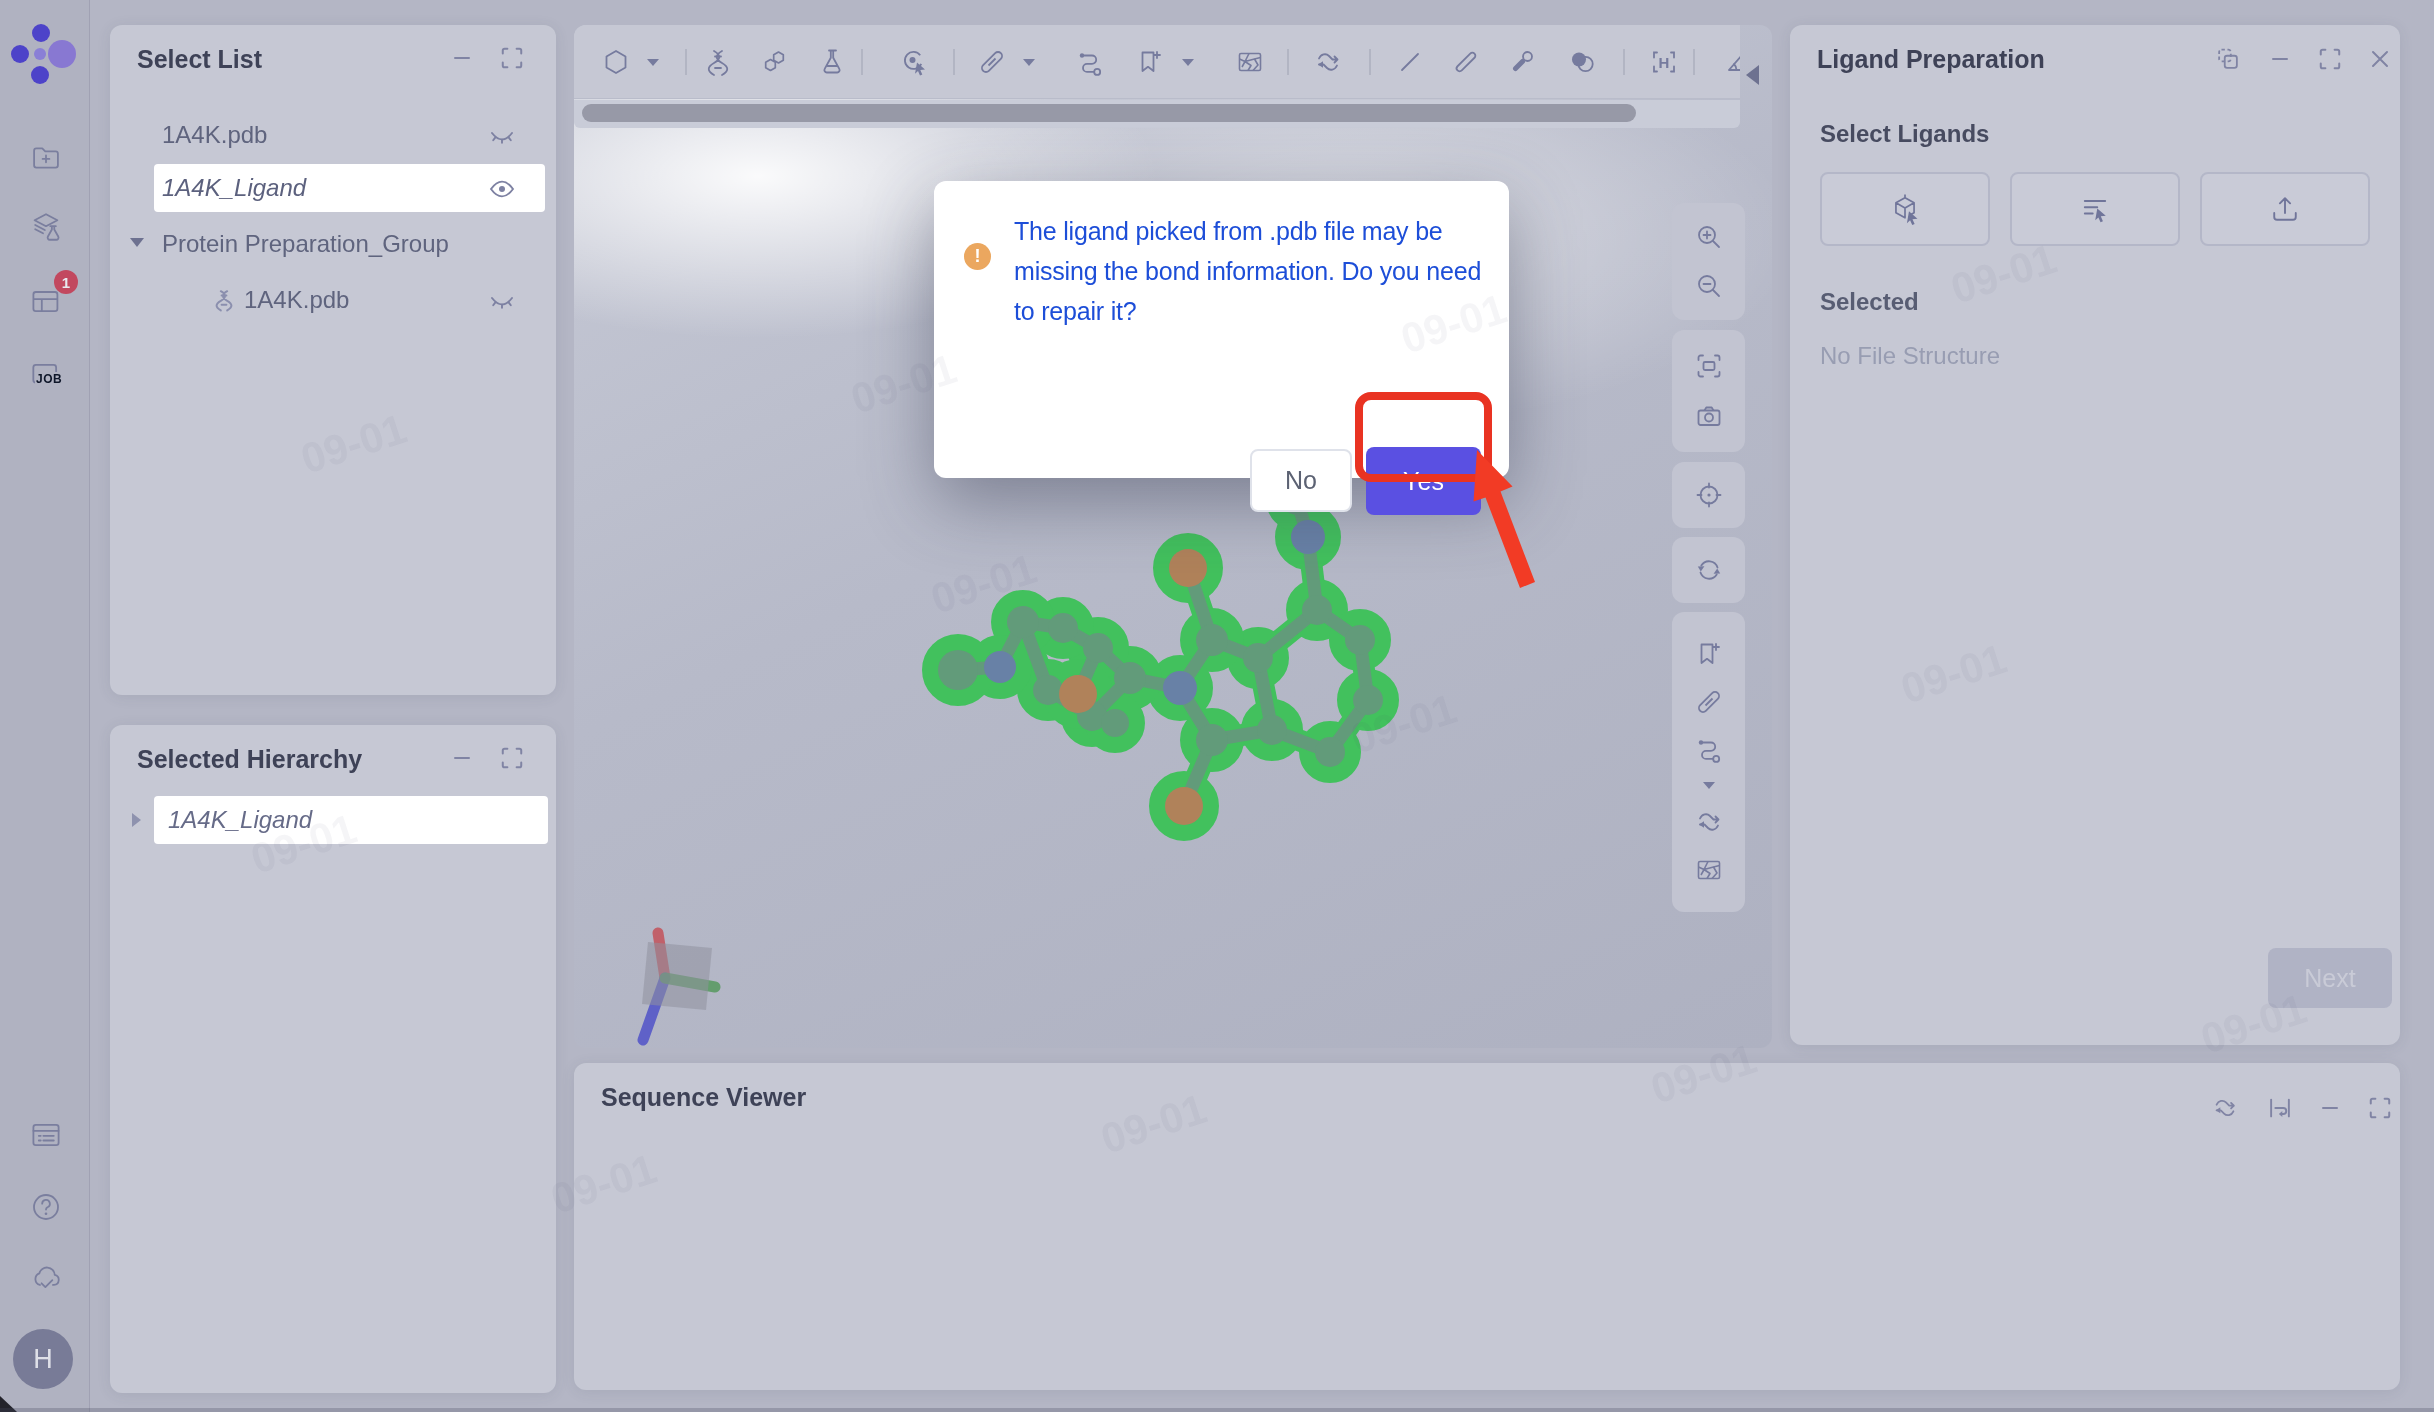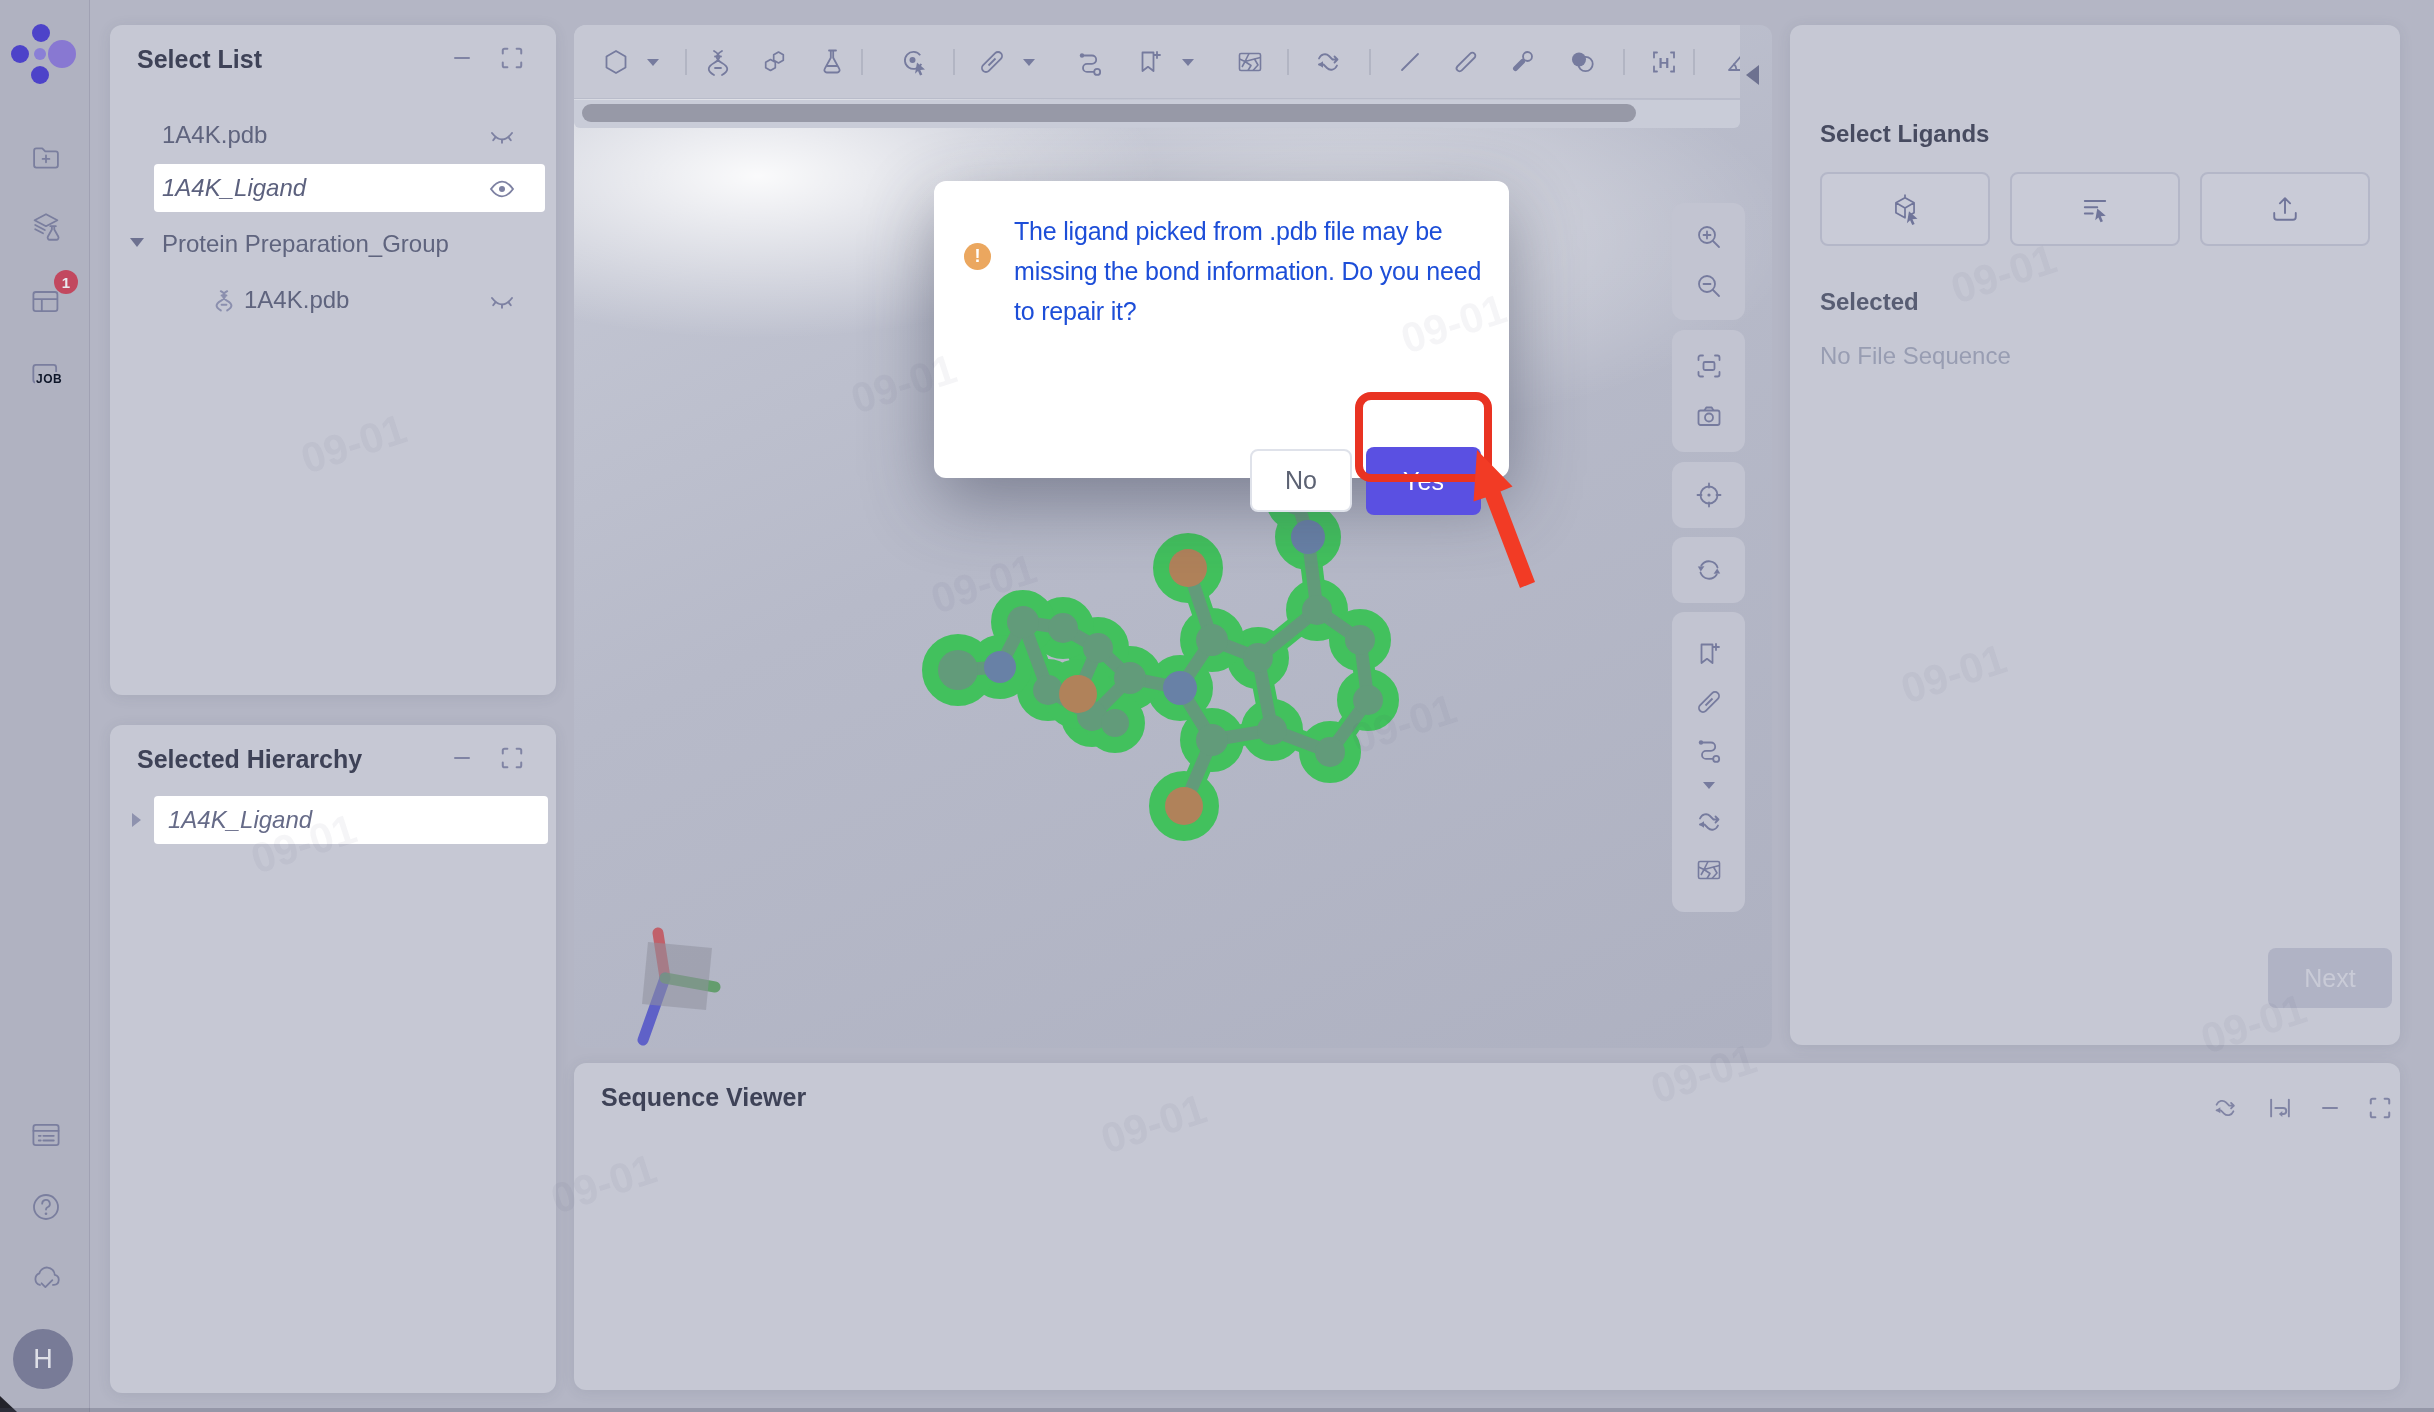--- a/index.html
+++ b/index.html
@@ -537,20 +537,44 @@
       </div>
       <div class="head-ic" style="left:1792px; top:31px">
         <svg class="ic" width="24" height="24" viewBox="0 0 26 26" fill="none" stroke="#8084a4" stroke-width="2" stroke-linecap="round" stroke-linejoin="round">
             <path d="M3,8V5a2,2 0 0 1 2,-2h3 M18,3h3a2,2 0 0 1 2,2v3 M23,18v3a2,2 0 0 1 -2,2h-3 M8,23H5a2,2 0 0 1 -2,-2v-3"></path>
           </svg>
       </div>
     </div>
   </div>
 
   <div class="panel" style="left:1790px; top:25px; width:610px; height:1020px;">
+    <div class="panel-head">
+      <span class="panel-title">Ligand Preparation</span>
+      <div class="head-ic" style="left:424px; top:20px">
+        <svg class="ic" width="28" height="28" viewBox="0 0 30 30" fill="none" stroke="#8084a4" stroke-width="1.8">
+            <rect x="5.5" y="5" width="12.5" height="12.5" rx="2.5" stroke-dasharray="3.4 2.6"></rect>
+            <rect x="11.5" y="11.5" width="13" height="13" rx="2.5"></rect>
+          </svg>
+      </div>
+      <div class="head-ic" style="left:476px; top:20px">
+        <svg class="ic" width="22" height="22" viewBox="0 0 22 22" stroke="#8084a4" stroke-width="2" stroke-linecap="round">
+            <path d="M4,11h14"></path>
+          </svg>
+      </div>
+      <div class="head-ic" style="left:526px; top:20px">
+        <svg class="ic" width="24" height="24" viewBox="0 0 26 26" fill="none" stroke="#8084a4" stroke-width="2" stroke-linecap="round" stroke-linejoin="round">
+            <path d="M3,8V5a2,2 0 0 1 2,-2h3 M18,3h3a2,2 0 0 1 2,2v3 M23,18v3a2,2 0 0 1 -2,2h-3 M8,23H5a2,2 0 0 1 -2,-2v-3"></path>
+          </svg>
+      </div>
+      <div class="head-ic" style="left:576px; top:20px">
+        <svg class="ic" width="24" height="24" viewBox="0 0 24 24" stroke="#8084a4" stroke-width="2" stroke-linecap="round">
+            <path d="M5,5l14,14 M19,5L5,19"></path>
+          </svg>
+      </div>
+    </div>
 
     <span class="lp-label" style="top:95px">Select Ligands</span>
 
     <button class="lp-pick-btn" style="left:30px">
       <svg class="ic" width="34" height="34" viewBox="0 0 30 30" fill="none" stroke="#70759a" stroke-width="1.7" stroke-linejoin="round">
         <path d="M15,5l8,4.5v8.8l-4,2.3 M15,5l-8,4.5v8.8l8,4.5v-8.9 M7,9.5l8,4.6 8,-4.6 M15,2.2v2.8"></path>
         <polygon points="18.5,17 26,23.5 21.6,24 23.5,28.2 21.4,29.1 19.5,24.9 16.7,27.5" fill="#70759a" stroke="none"></polygon>
       </svg>
     </button>
     <button class="lp-pick-btn" style="left:220px">
@@ -559,21 +583,21 @@
         <polygon points="17,14.5 24.5,21 20.1,21.5 22,25.7 19.9,26.6 18,22.4 15.2,25" fill="#70759a" stroke="none"></polygon>
       </svg>
     </button>
     <button class="lp-pick-btn" style="left:410px">
       <svg class="ic" width="34" height="34" viewBox="0 0 30 30" fill="none" stroke="#70759a" stroke-width="1.9" stroke-linecap="round" stroke-linejoin="round">
         <path d="M15,18.5V5.5 M10.5,10L15,5.5 19.5,10 M5.5,18.5v3.5a2.5,2.5 0 0 0 2.5,2.5h14a2.5,2.5 0 0 0 2.5,-2.5v-3.5"></path>
       </svg>
     </button>
 
     <span class="lp-sub" style="top:263px; color:#585d73; font-weight:600;">Selected</span>
-    <span class="lp-sub" style="top:317px; color:#989db2;">No File Sequence</span>
+    <span class="lp-sub" style="top:317px; color:#989db2;">No File Structure</span>
 
     <button class="next-btn">Next</button>
   </div>
 
   <div class="dialog">
     <div class="dlg-icon">!</div>
     <div class="dlg-text">The ligand picked from .pdb file may be missing the bond information. Do you need to repair it?</div>
     <button class="dlg-btn dlg-no">No</button>
     <button class="dlg-btn dlg-yes">Yes</button>
     <div class="yes-ring"></div>

